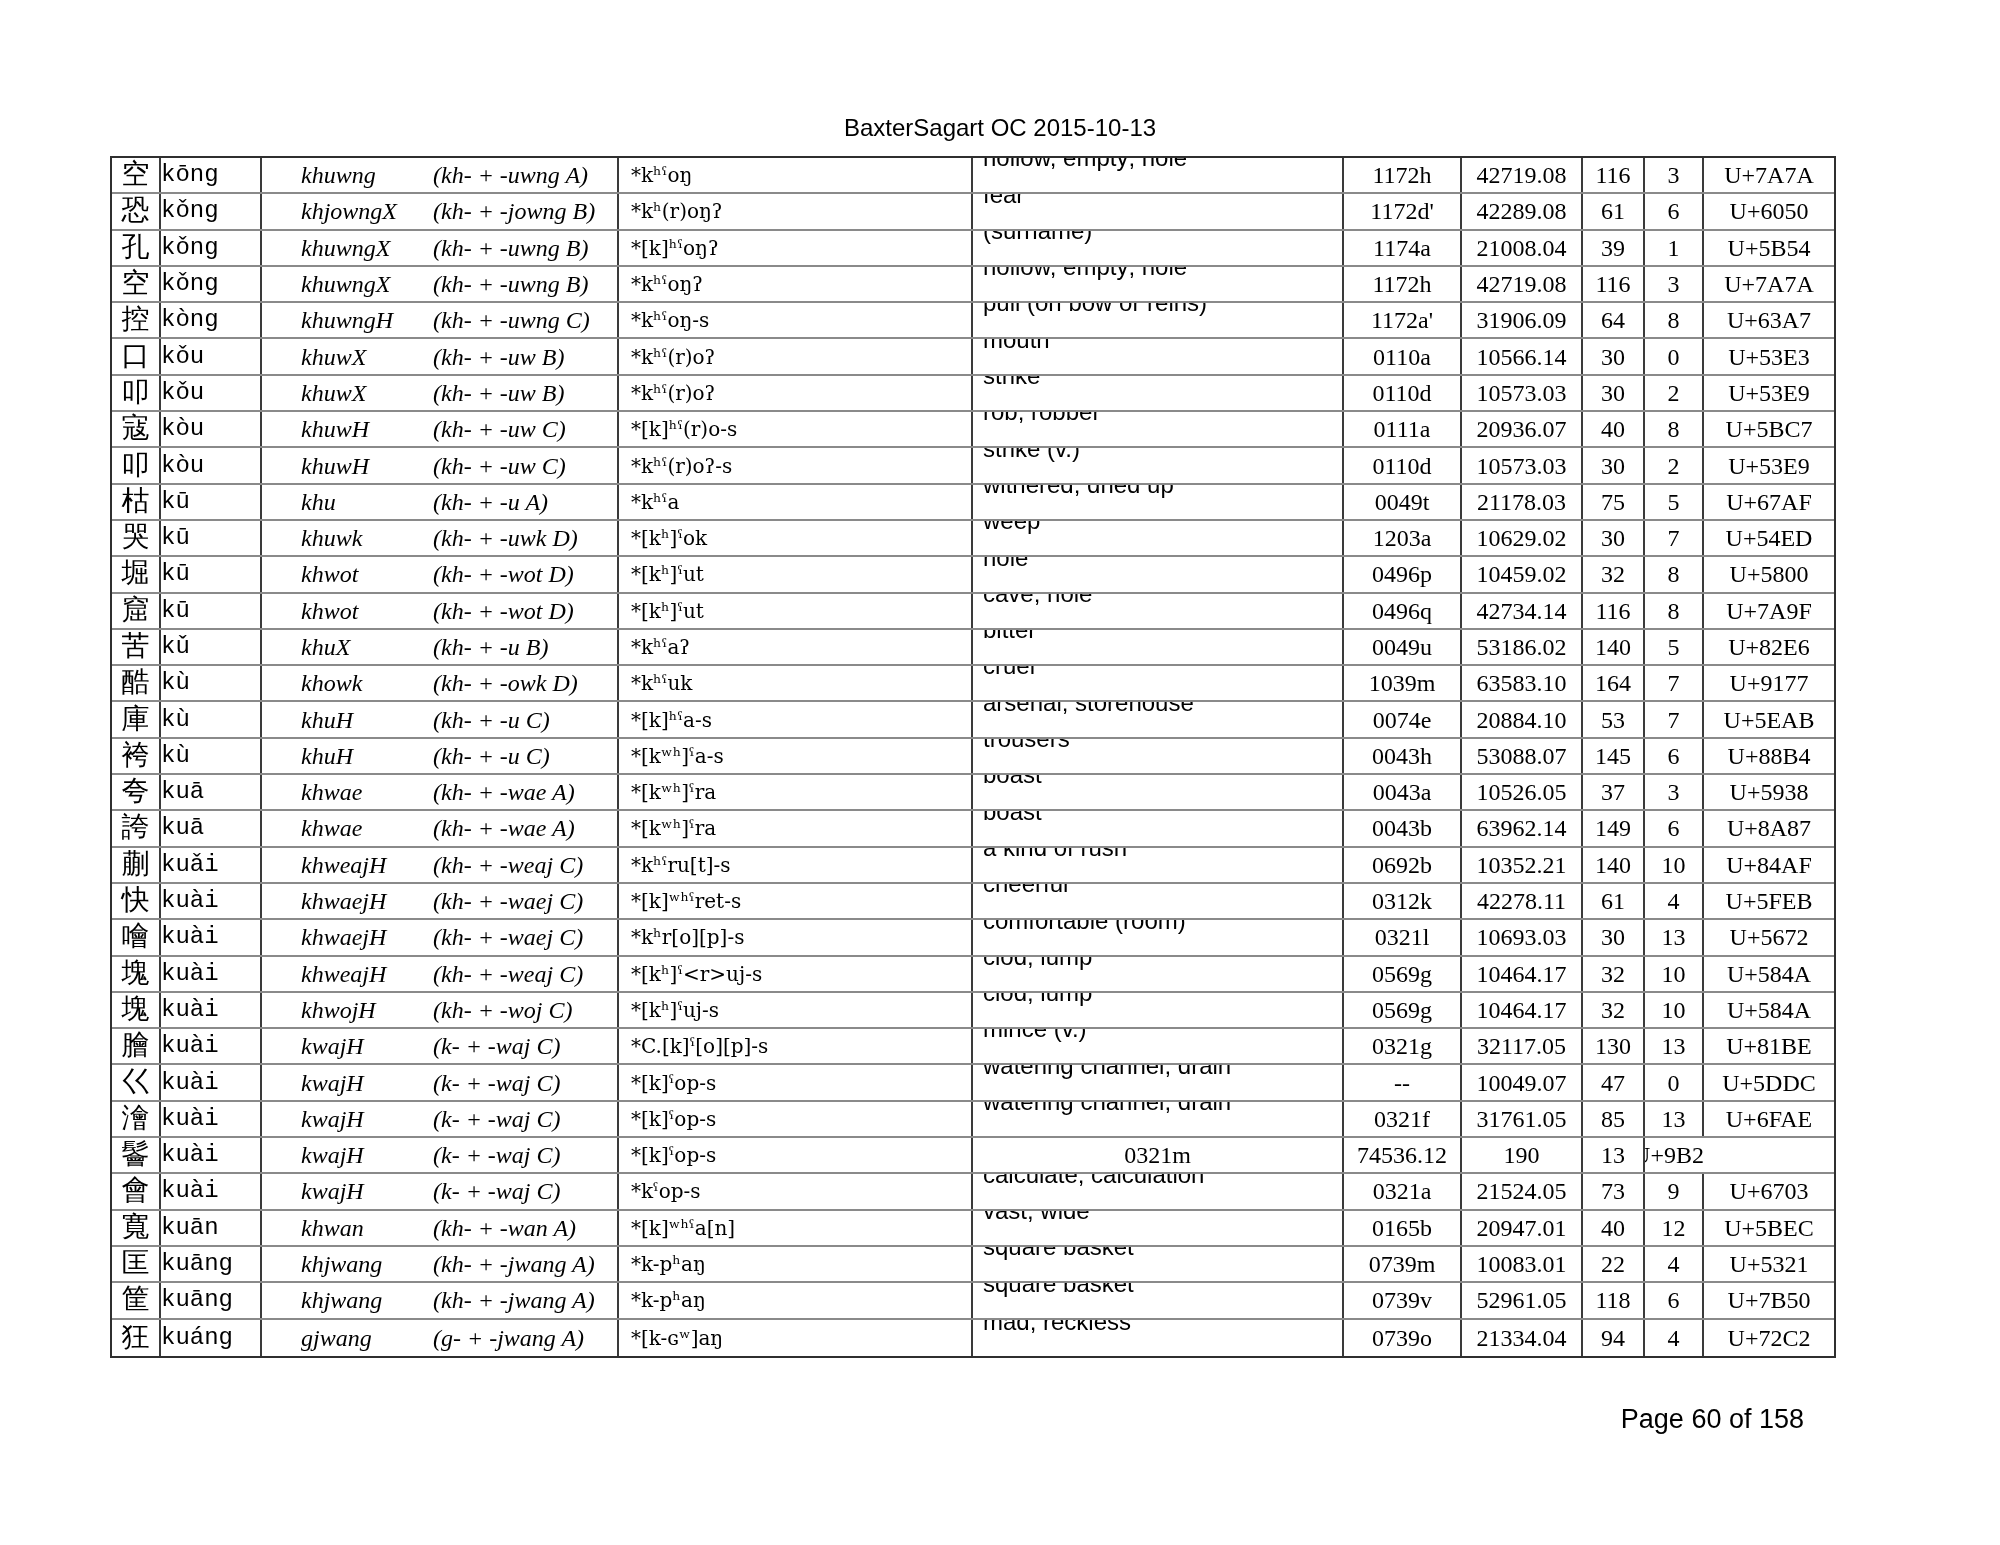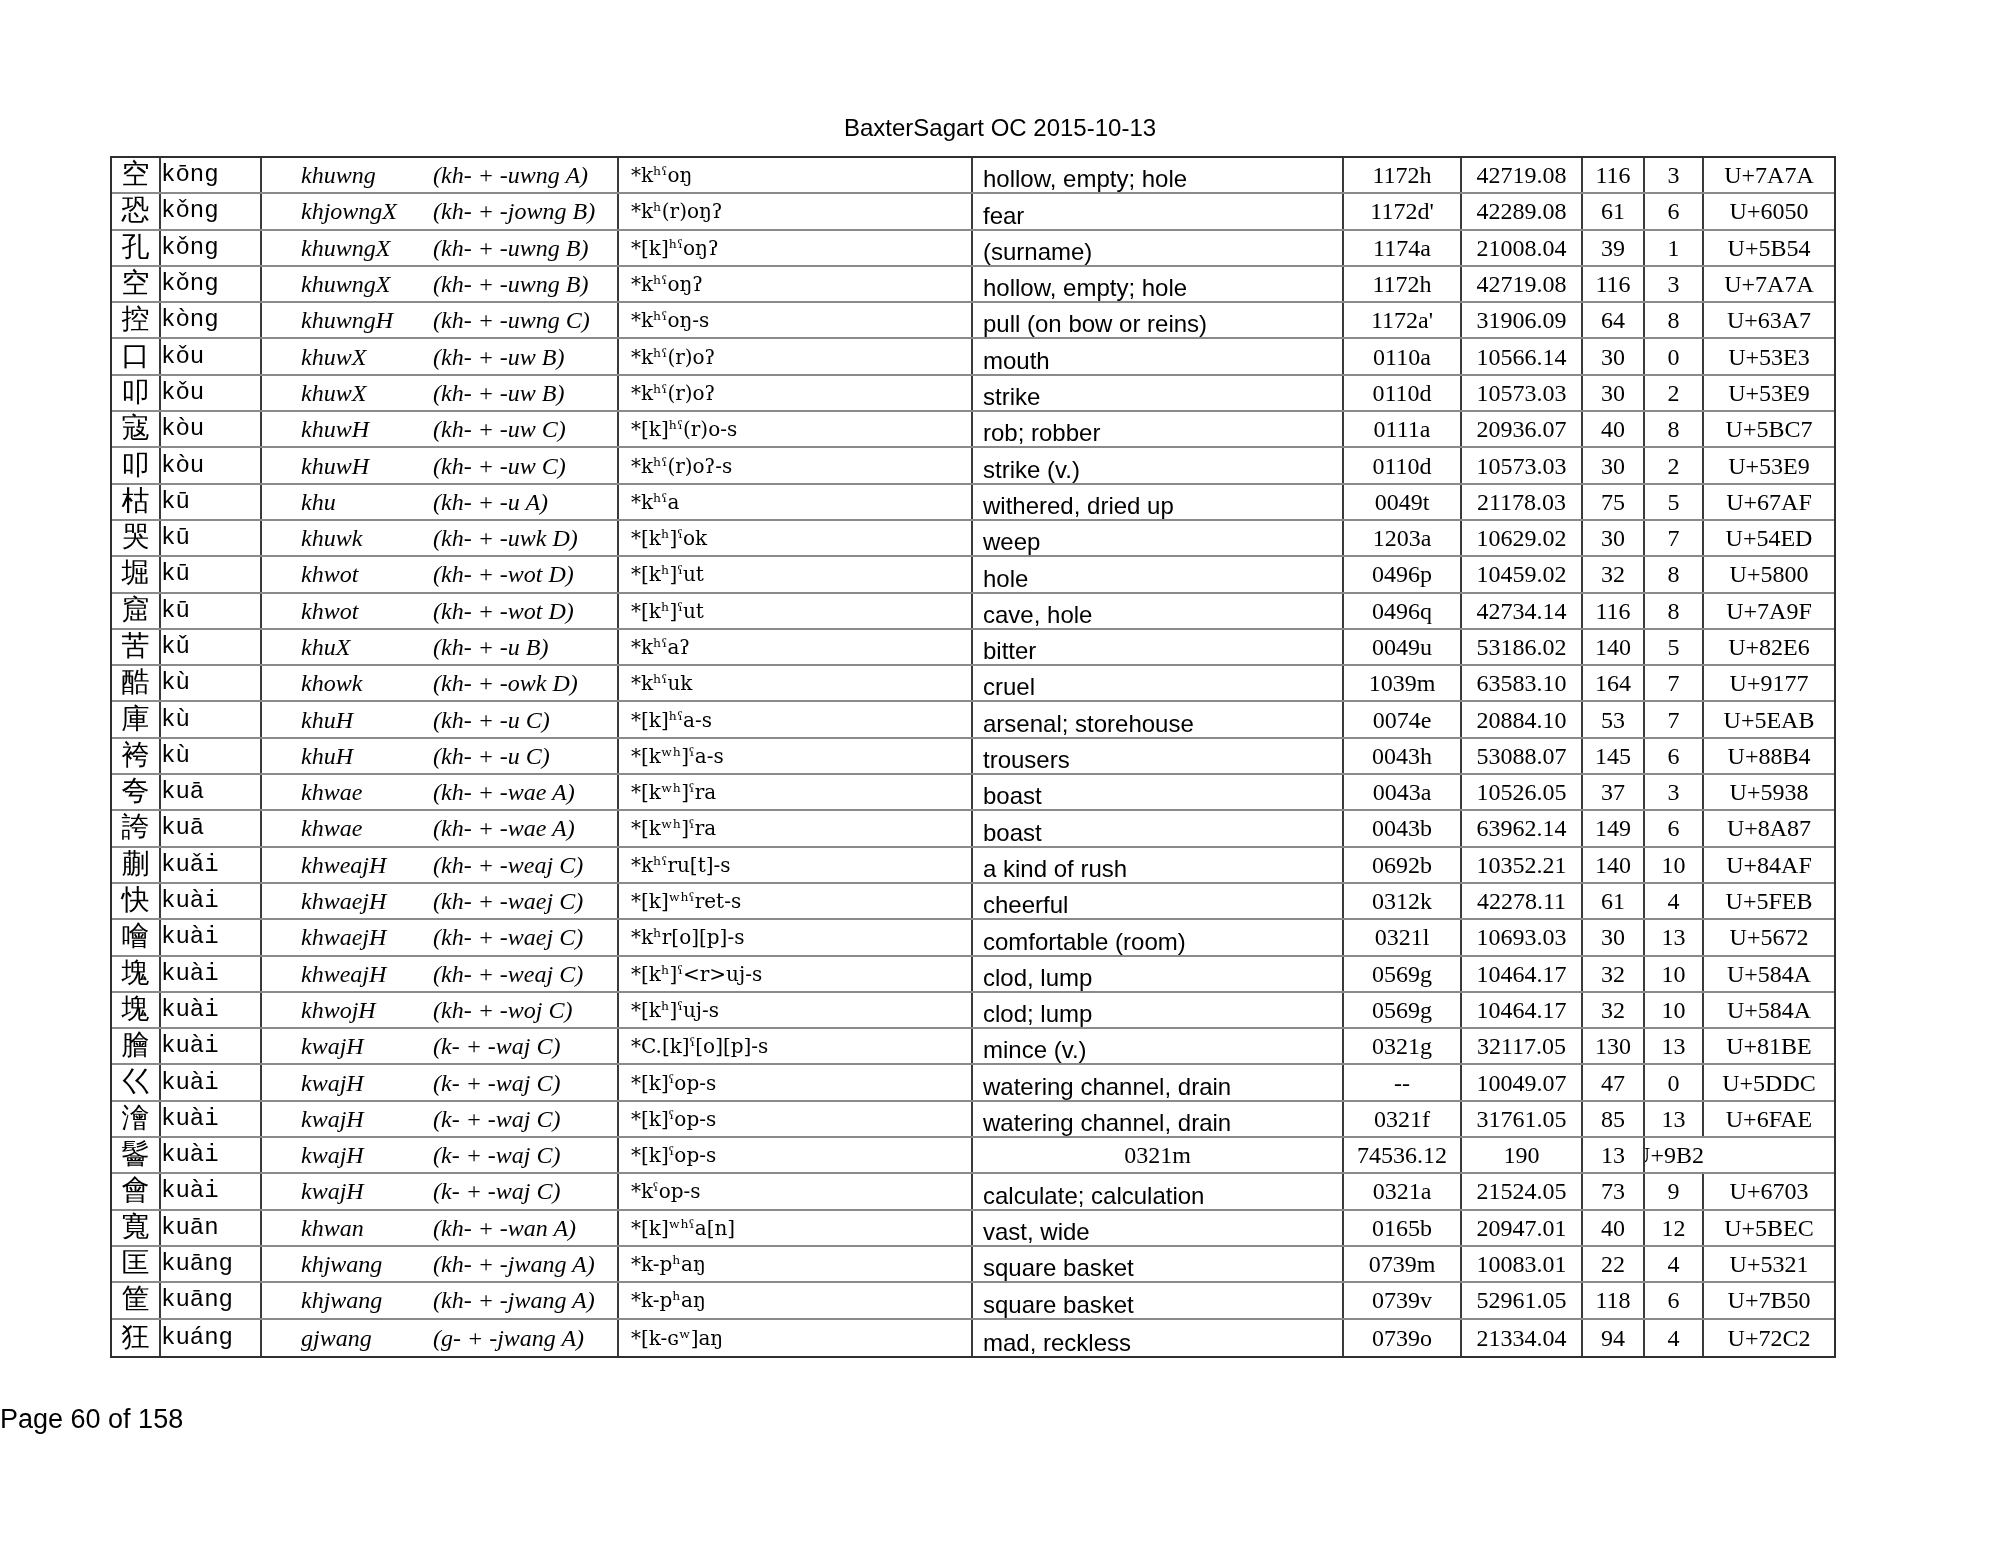--- a/index.html
+++ b/index.html
@@ -26,26 +26,26 @@
     display:flex;align-items:center;overflow:hidden;white-space:nowrap;
     font-size:24px;line-height:1;
   }
   .cell:last-child{border-right:none;}
   .c-char{justify-content:center;font-size:28px;padding-bottom:2px;}
   .c-pinyin{padding-left:0;font-family:Liberation Mono, monospace;}
   .c-mc{padding-left:11px;font-style:italic;}
   .mc-name{display:inline-block;min-width:132px;margin-left:28px;}
   .c-oc{padding-left:12px;font-family:"DejaVu Serif","Liberation Serif",serif;font-size:20px;}
   .c-gloss{
-    padding-left:10px;align-items:flex-end;padding-bottom:1px;
+    padding-left:10px;align-items:flex-end;padding-bottom:22px;
     font-family:"Liberation Sans","DejaVu Sans",sans-serif;
   }
   .c-id,.c-ref,.c-rad,.c-str,.c-uni{justify-content:center;}
   .page-footer{
-    position:absolute;top:1404px;left:0;width:1804px;text-align:left;
+    position:absolute;top:1404px;left:0;width:1804px;text-align:right;
     font-family:"Liberation Sans","DejaVu Sans",sans-serif;font-size:27px;
   }
 </style>
 </head>
 <body>
 
 <div class="doc-title">BaxterSagart OC 2015-10-13</div>
 
 <div class="oc-table" id="table-body">
     <div class="t-row">

